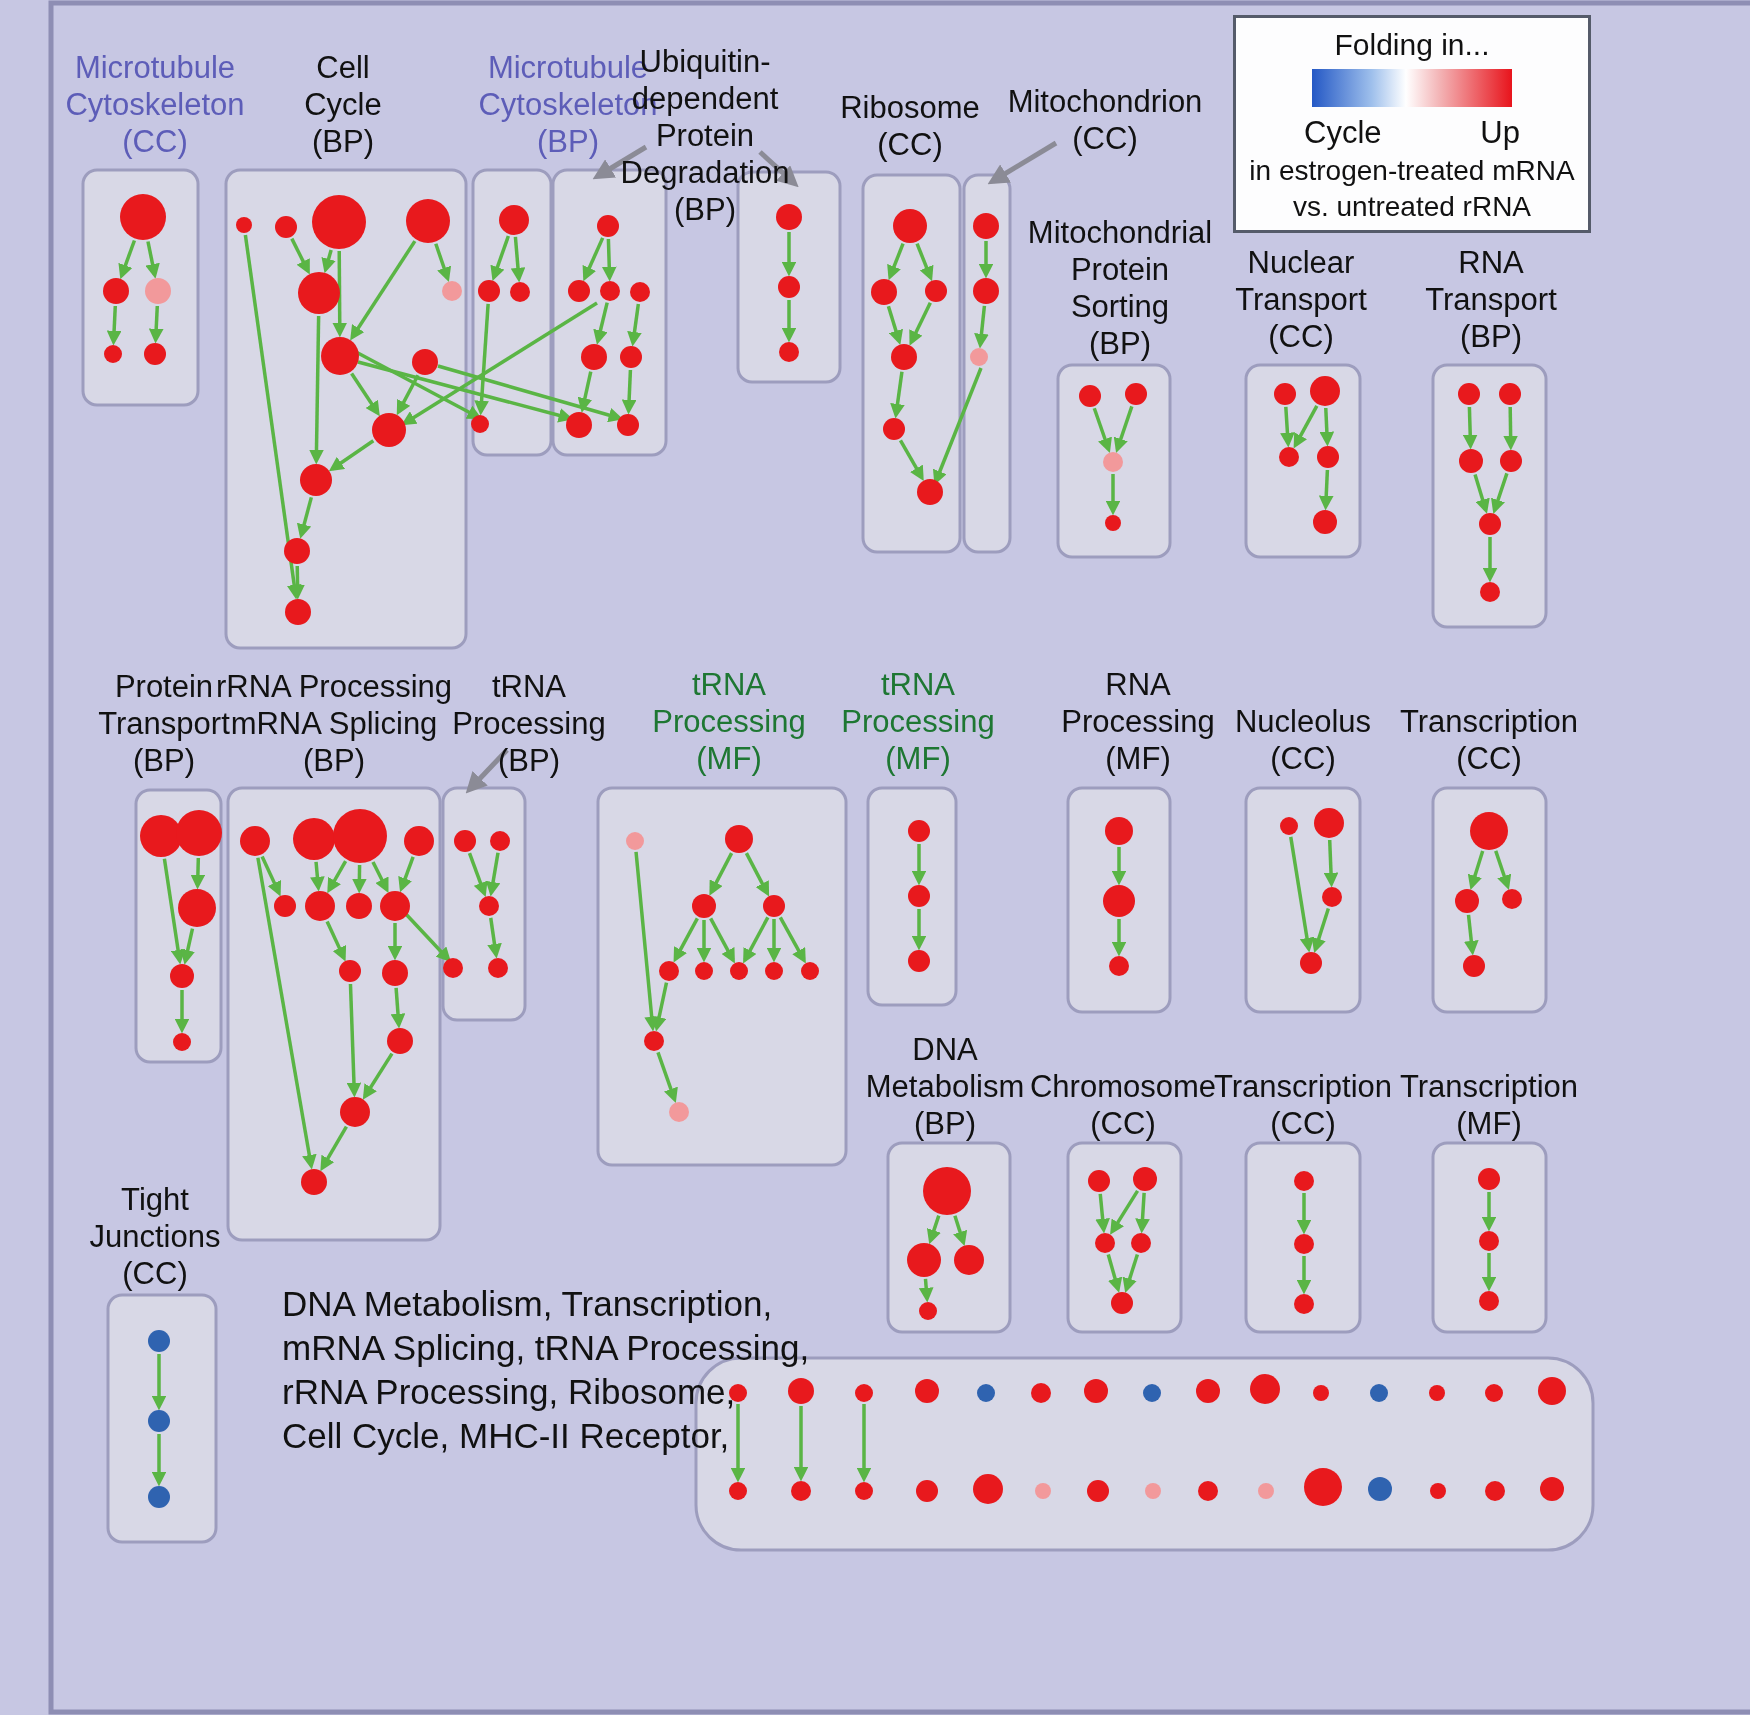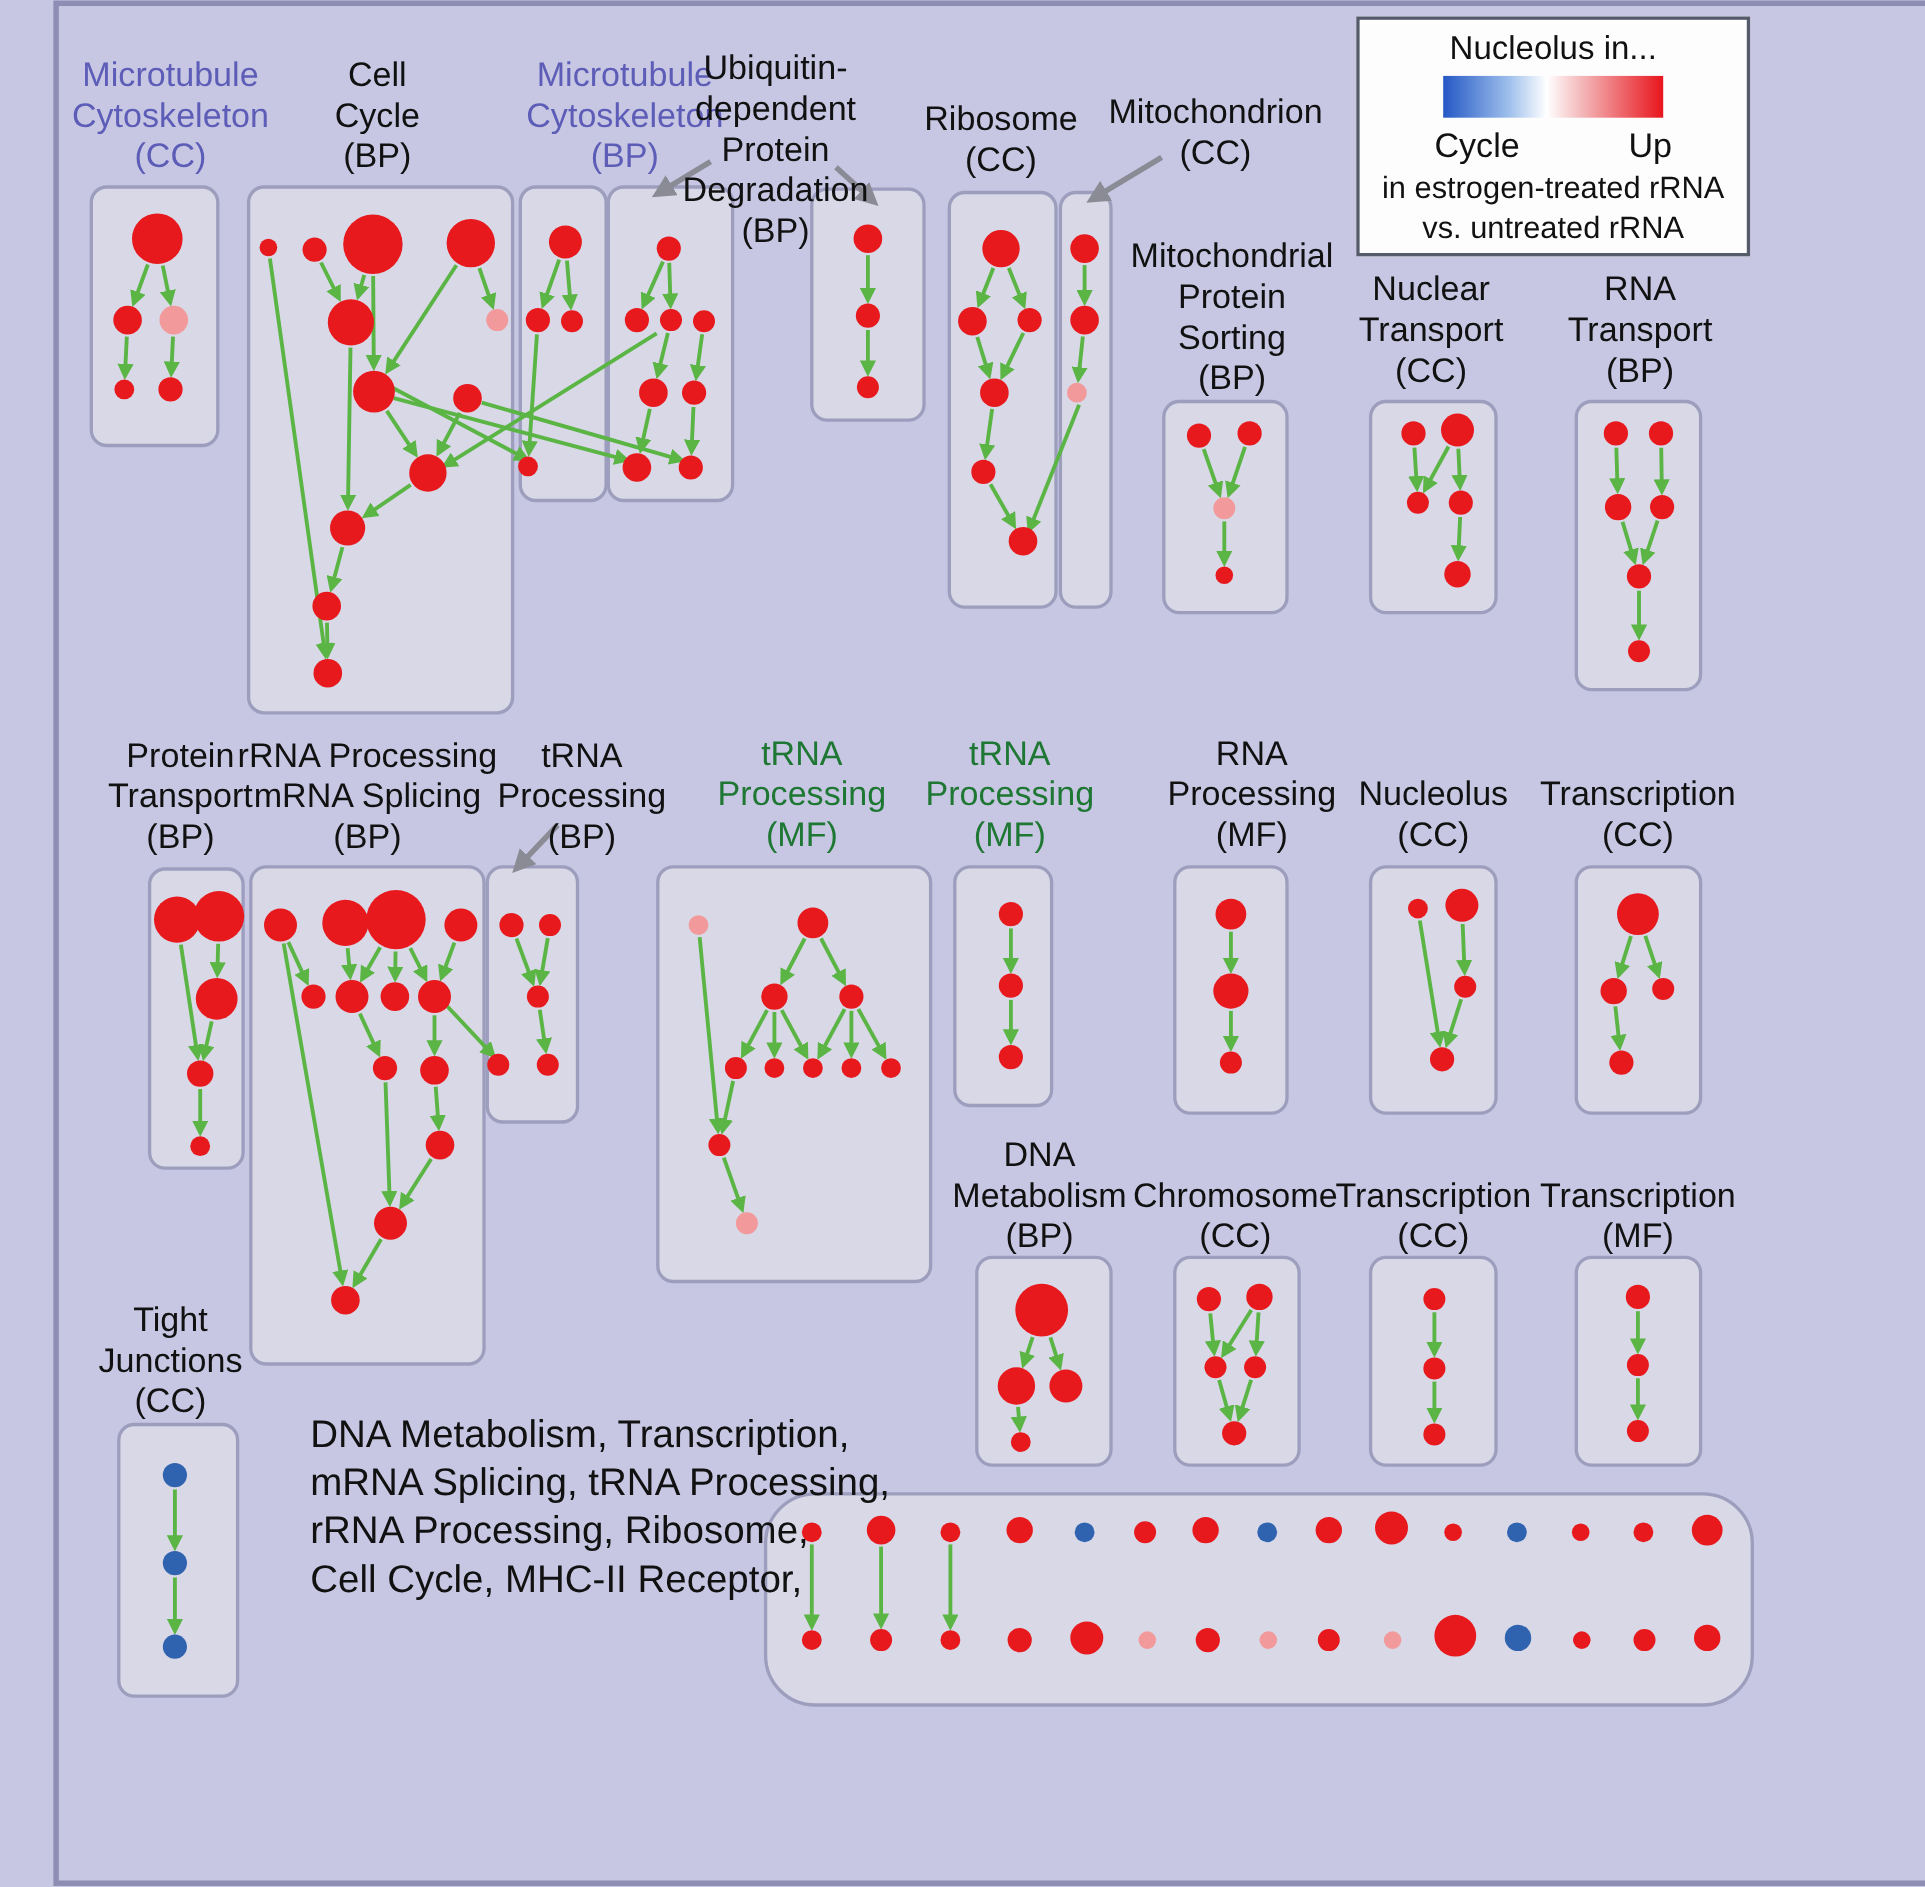--- a/index.html
+++ b/index.html
@@ -383,27 +383,27 @@
       <text x="897" y="1134" text-anchor="middle" fill="#111111" font-size="31">(BP)</text>
       <text x="1075" y="1097" text-anchor="middle" fill="#111111" font-size="31">Chromosome</text>
       <text x="1075" y="1134" text-anchor="middle" fill="#111111" font-size="31">(CC)</text>
       <text x="1255" y="1097" text-anchor="middle" fill="#111111" font-size="31">Transcription</text>
       <text x="1255" y="1134" text-anchor="middle" fill="#111111" font-size="31">(CC)</text>
       <text x="1441" y="1097" text-anchor="middle" fill="#111111" font-size="31">Transcription</text>
       <text x="1441" y="1134" text-anchor="middle" fill="#111111" font-size="31">(MF)</text>
     </svg>
 
   <div class="legend">
-    <div class="legend-title">Nucleolus in...</div>
+    <div class="legend-title">Folding in...</div>
     <div class="legend-gradient" style="background: linear-gradient(to right, rgb(36, 88, 197) 0%, rgb(159, 192, 236) 30%, rgb(255, 255, 255) 47%, rgb(243, 179, 181) 64%, rgb(232, 20, 28) 100%);"></div>
     <div class="legend-downup">
       <span>Cycle</span>
       <span>Up</span>
     </div>
-    <div class="legend-sub">in estrogen-treated rRNA</div>
+    <div class="legend-sub">in estrogen-treated mRNA</div>
     <div class="legend-sub">vs. untreated rRNA</div>
   </div>
 
   <div class="misc-text">
     <div>DNA Metabolism, Transcription,</div>
     <div>mRNA Splicing, tRNA Processing,</div>
     <div>rRNA Processing, Ribosome,</div>
     <div>Cell Cycle, MHC-II Receptor,</div>
   </div>
 </div>

